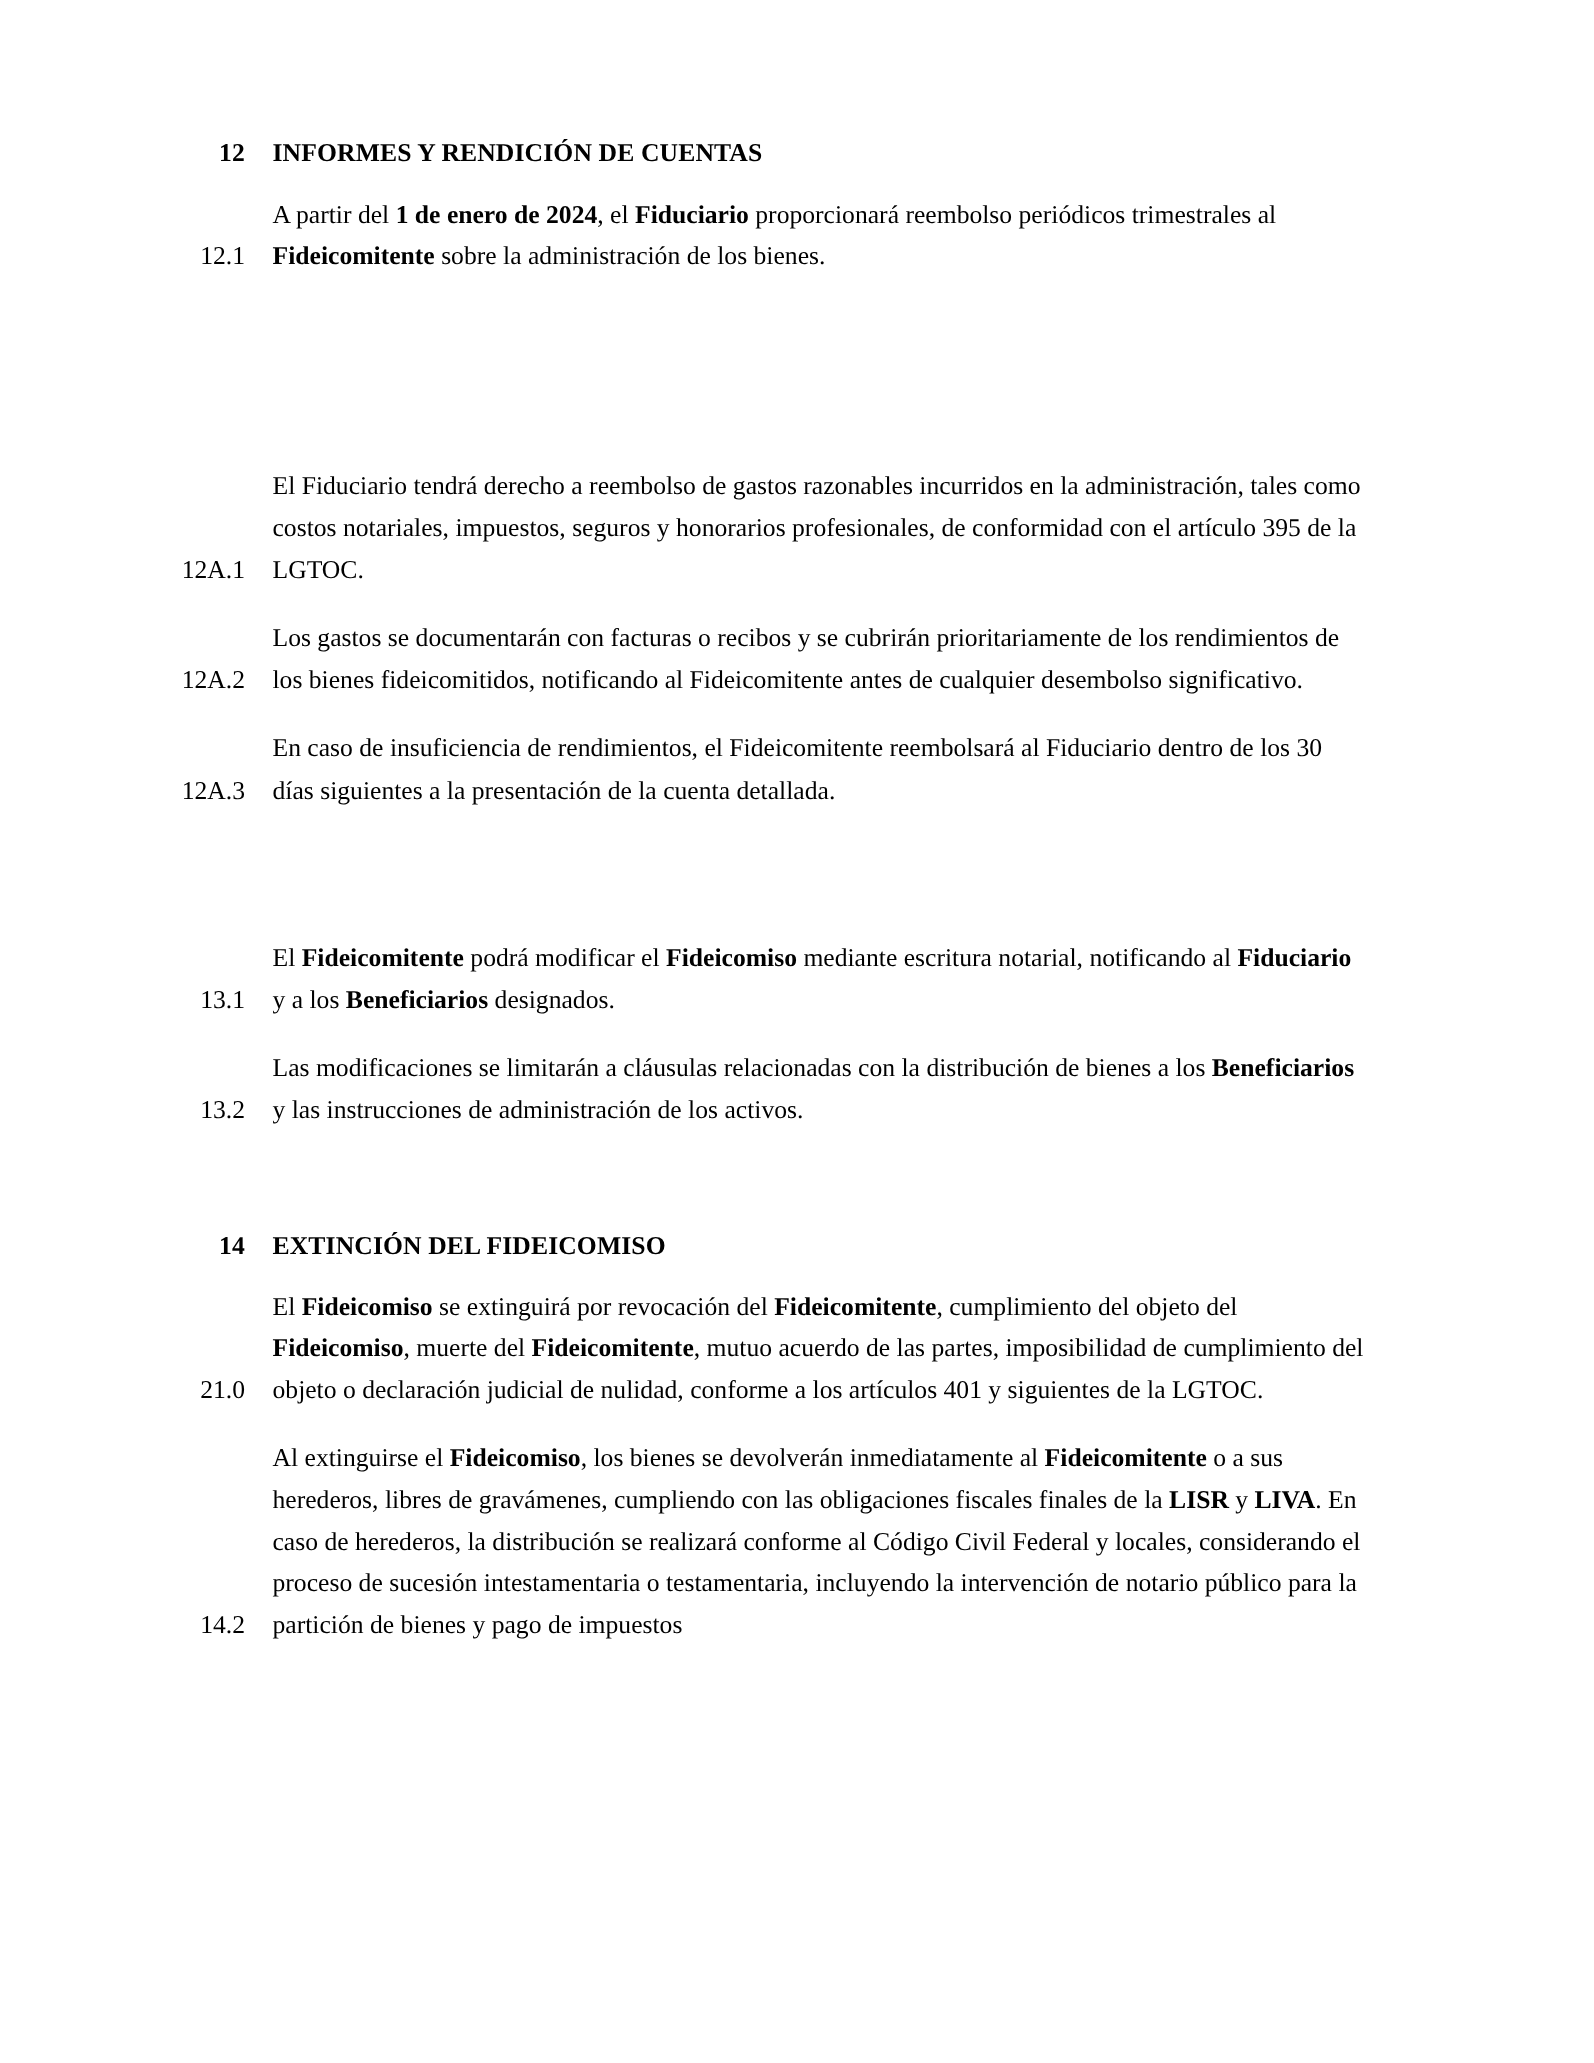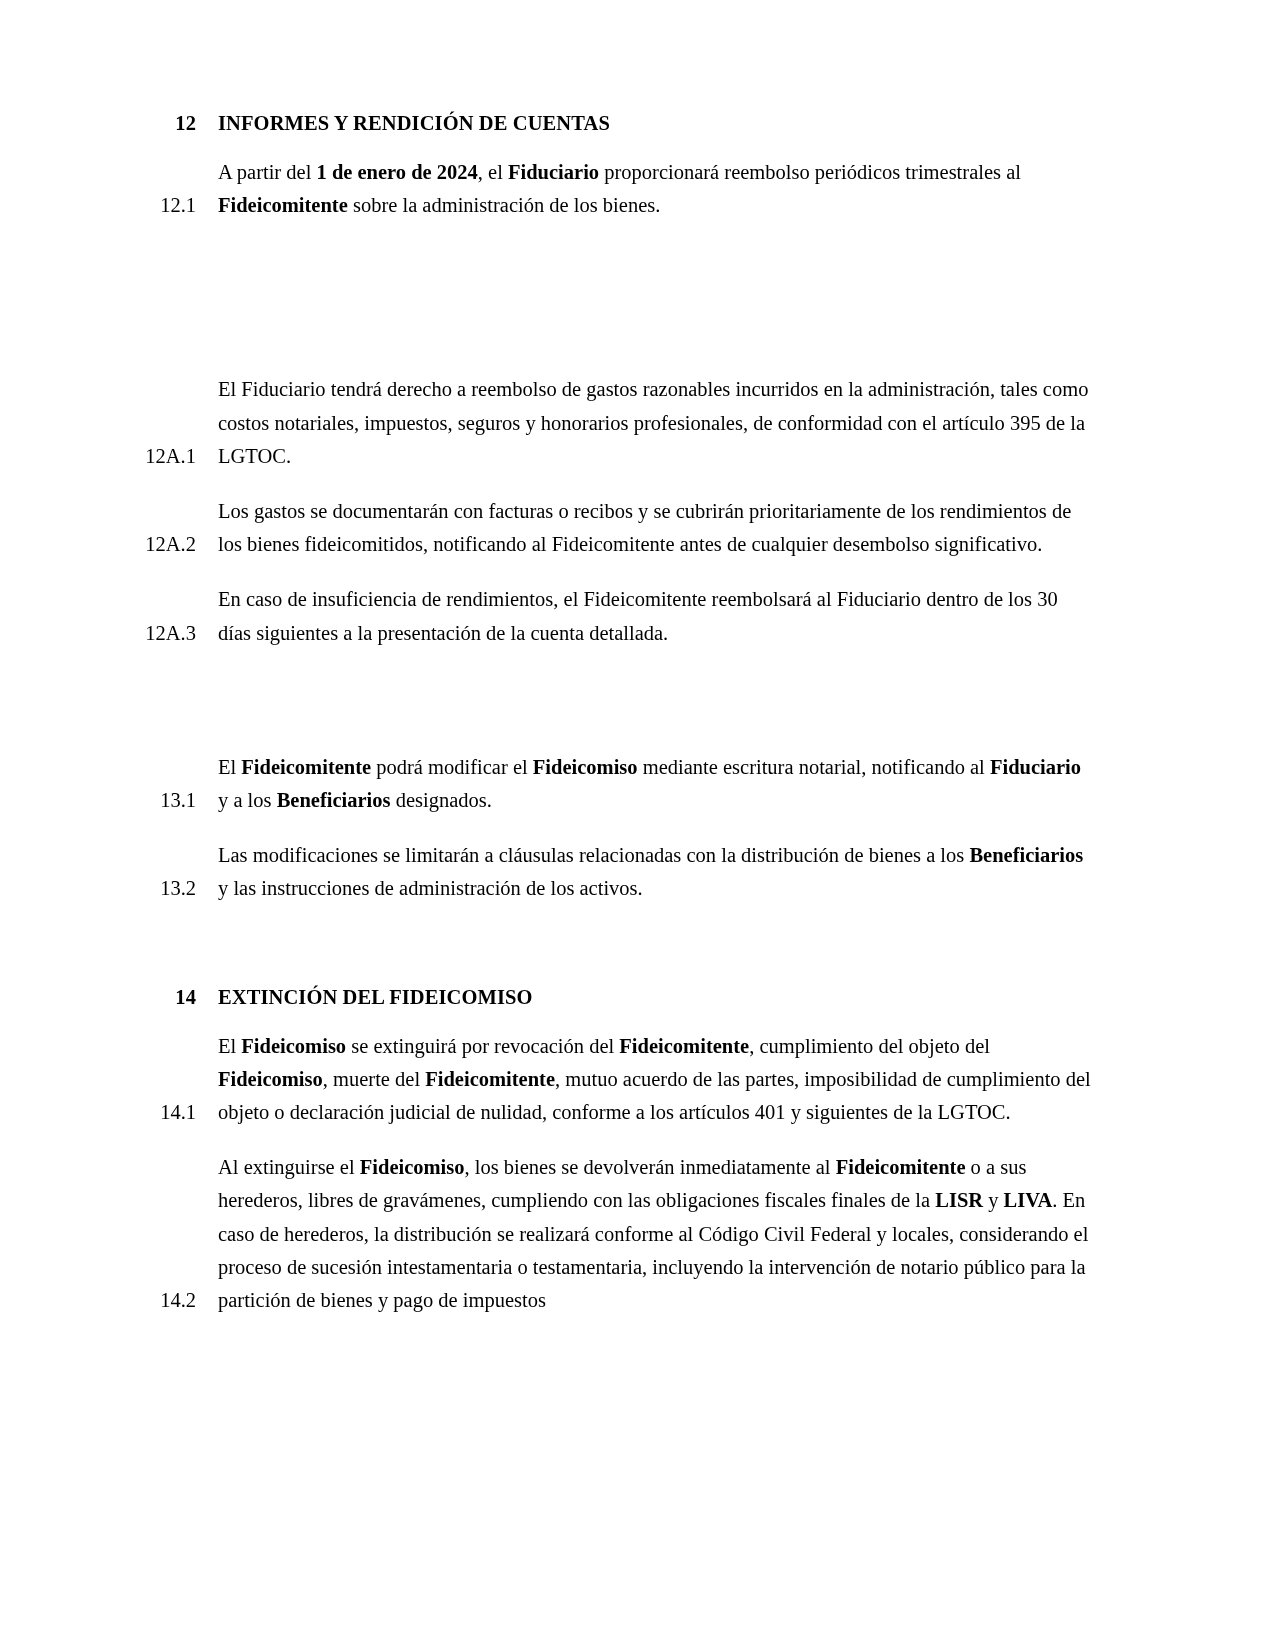--- a/index.html
+++ b/index.html
@@ -118,21 +118,21 @@
         <span class="num">13.2</span>
         <span class="text"><span>Las modificaciones se limitarán a cláusulas relacionadas con la distribución de bienes a los </span><b>Beneficiarios</b><span> y las instrucciones de administración de los activos.</span></span>
       </div>
       <div class="gap-section-sm"></div>
       <div class="section-heading">
         <span class="num">14</span>
         <span class="title">EXTINCIÓN DEL FIDEICOMISO</span>
       </div>
       <div class="gap-heading-to-clause"></div>
       <div class="clause">
-        <span class="num">14.1</span>
+        <span class="num">21.0</span>
         <span class="text"><span>El </span><b>Fideicomiso</b><span> se extinguirá por revocación del </span><b>Fideicomitente</b><span>, cumplimiento del objeto del </span><b>Fideicomiso</b><span>, muerte del </span><b>Fideicomitente</b><span>, mutuo acuerdo de las partes, imposibilidad de cumplimiento del objeto o declaración judicial de nulidad, conforme a los artículos 401 y siguientes de la LGTOC.</span></span>
       </div>
       <div class="gap-between-clauses"></div>
       <div class="clause">
         <span class="num">14.2</span>
         <span class="text"><span>Al extinguirse el </span><b>Fideicomiso</b><span>, los bienes se devolverán inmediatamente al </span><b>Fideicomitente</b><span> o a sus herederos, libres de gravámenes, cumpliendo con las obligaciones fiscales finales de la </span><b>LISR</b><span> y </span><b>LIVA</b><span>. En caso de herederos, la distribución se realizará conforme al Código Civil Federal y locales, considerando el proceso de sucesión intestamentaria o testamentaria, incluyendo la intervención de notario público para la partición de bienes y pago de impuestos</span></span>
       </div>
     </div>
 </div>
 

